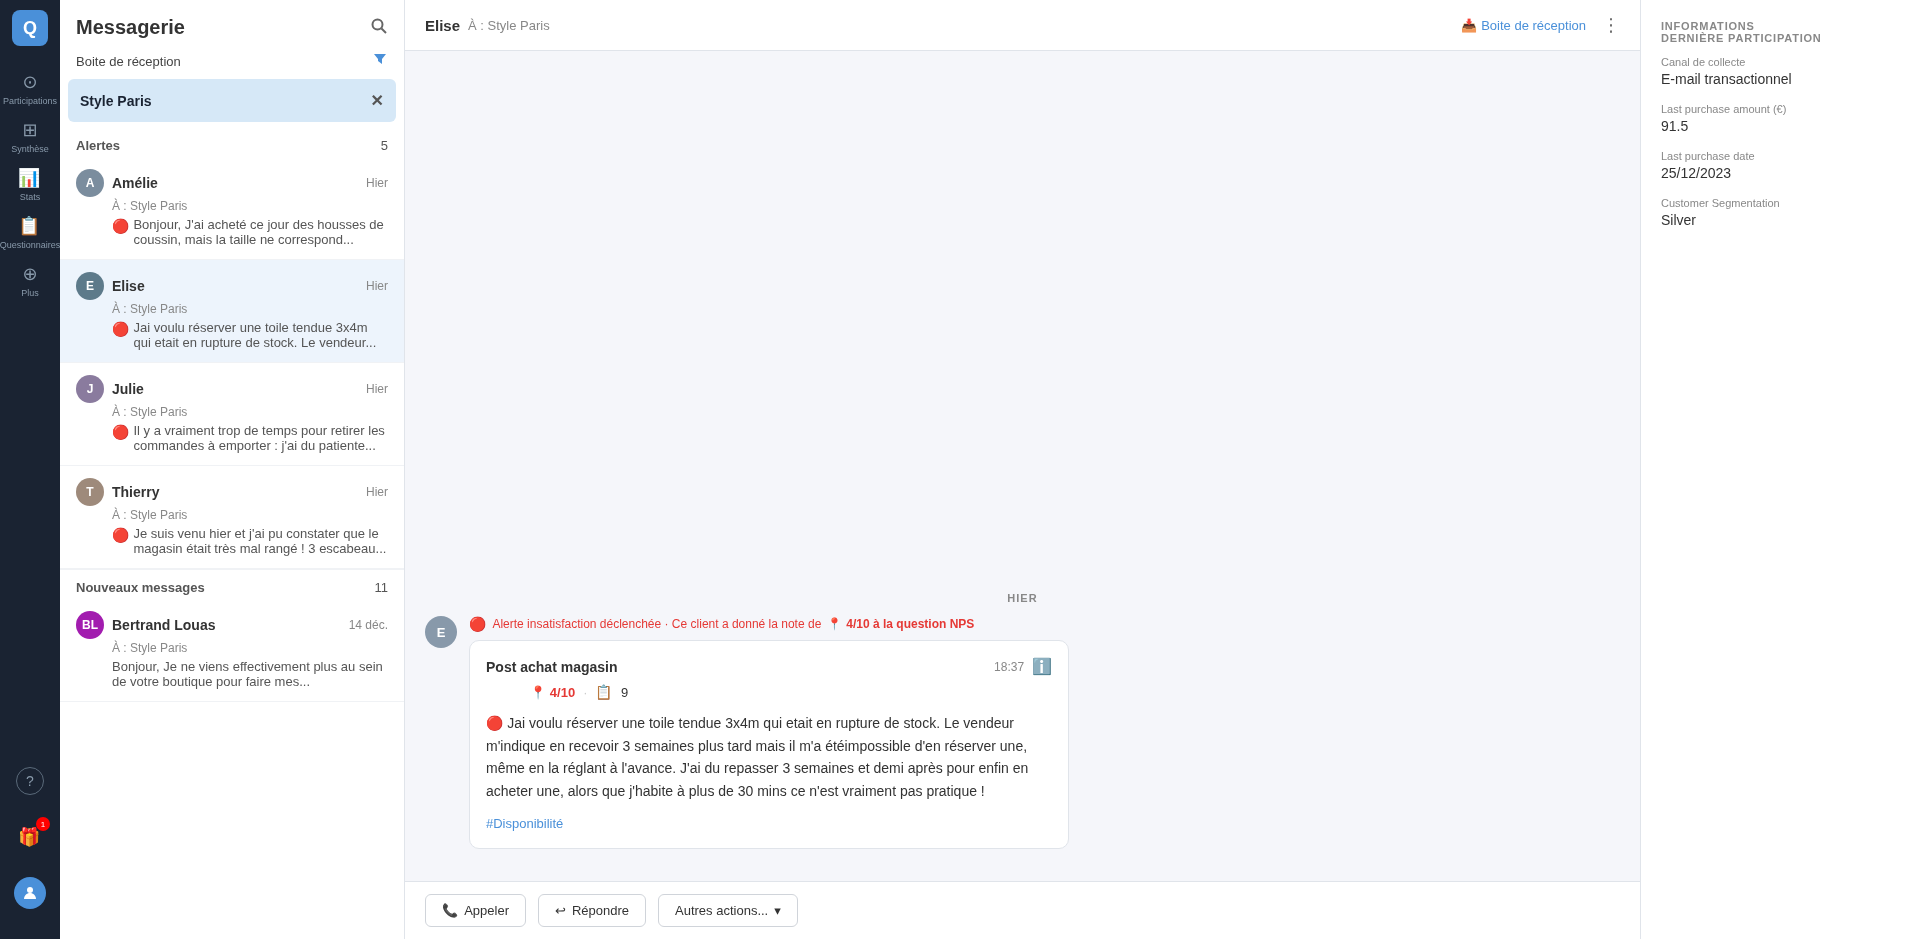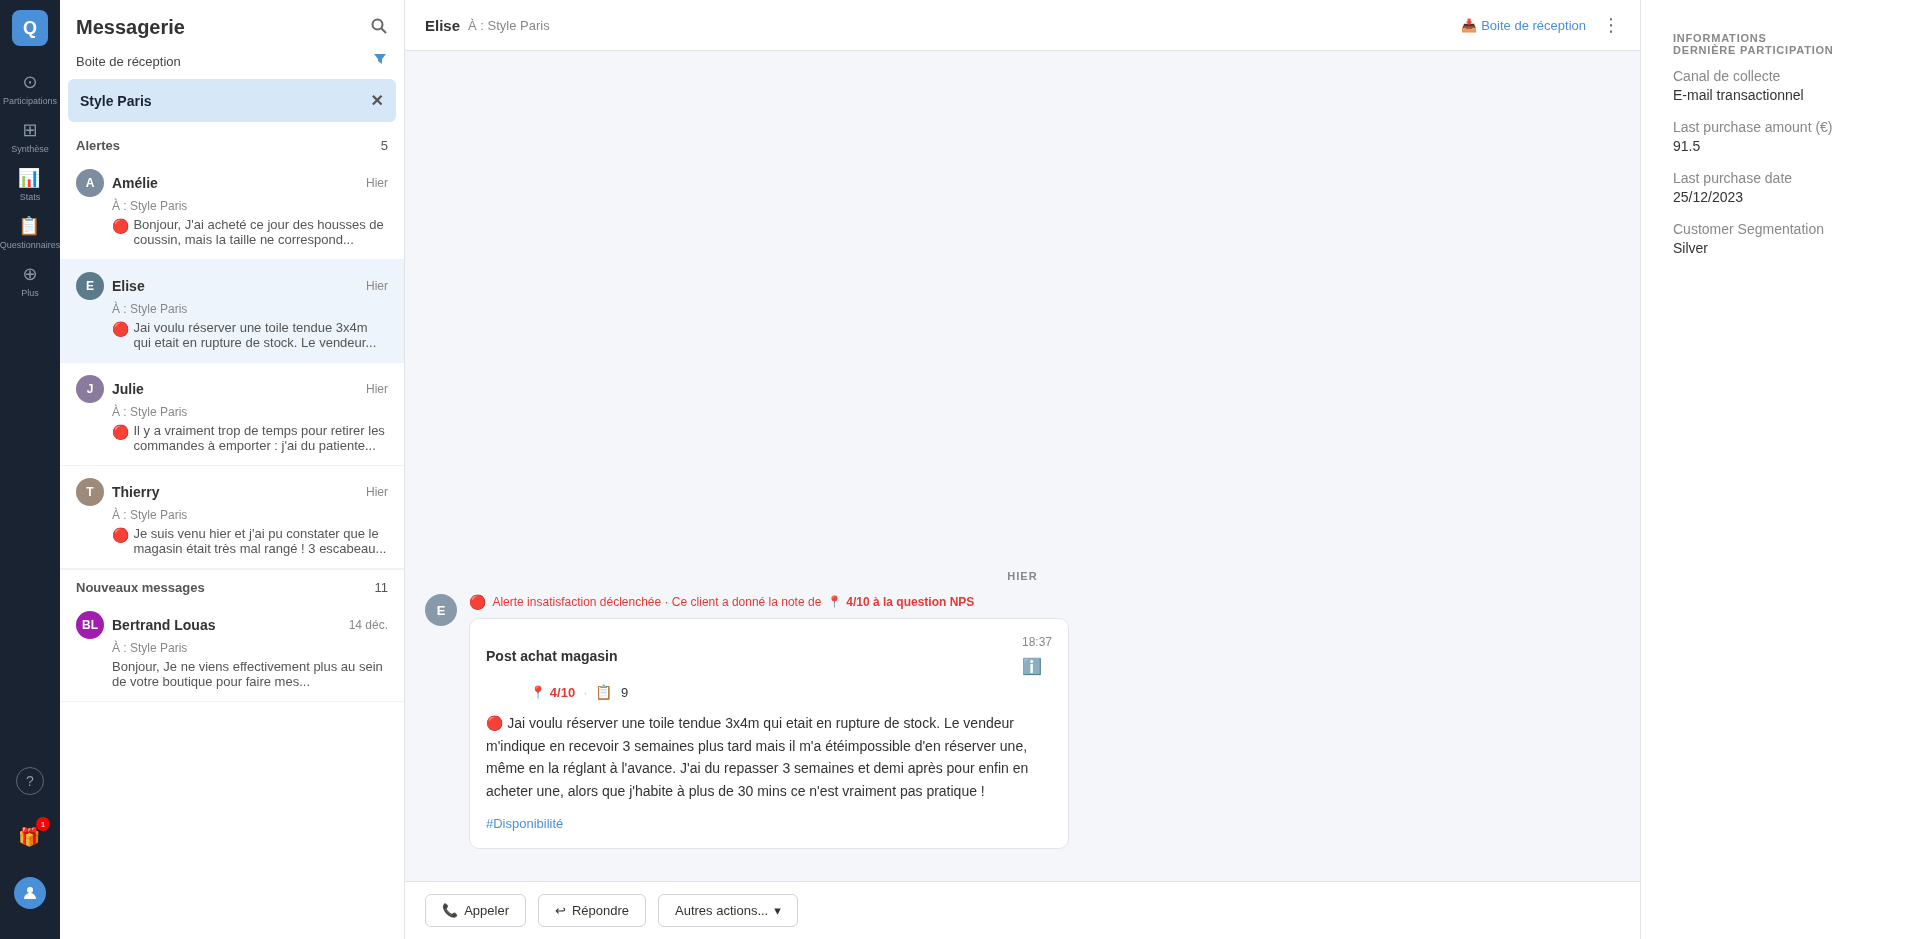--- a/index.html
+++ b/index.html
@@ -221,34 +221,34 @@
       cursor: pointer;
       font-size: 13px;
       color: #333;
     }
 
     
     .right-panel {
       width: 280px;
       background: white;
       border-left: 1px solid #e0e4ea;
-      padding: 32px;
+      padding: 20px;
       flex-shrink: 0;
       overflow-y: auto;
     }
     .panel-section-title {
       font-size: 11px;
       font-weight: 700;
       color: #888;
       letter-spacing: 0.8px;
       text-transform: uppercase;
       margin-bottom: 12px;
     }
     .panel-field { margin-bottom: 16px; }
-    .panel-field-label { font-size: 14px; color: #888; margin-bottom: 3px; }
+    .panel-field-label { font-size: 11px; color: #888; margin-bottom: 3px; }
     .panel-field-value { font-size: 14px; font-weight: 500; color: #333; }
   </style>
 </head>
 <body>
 
 <div class="left-nav">
   <div class="nav-logo">
     <span>Q</span>
   </div>
 
@@ -430,21 +430,21 @@
           <span class="alert-bar-text">Alerte insatisfaction déclenchée · Ce client a donné la note de</span>
           <span class="alert-score">
             <span>📍</span>
             <span>4/10 à la question NPS</span>
           </span>
         </div>
 
         <div class="message-card">
           <div class="card-header">
             <span class="card-title">Post achat magasin</span>
-            <div style="display:flex;align-items:flex-start;gap:8px;flex-direction:column;">
+            <div style="display:flex;align-items:center;gap:8px;">
               <span class="card-time">18:37</span>
               <span class="card-info-icon">ℹ️</span>
             </div>
           </div>
           <div class="card-score-row">
             <span class="score-red">
               <span style="color:#e53935;font-size:13px;">📍</span>
               <span>4/10</span>
             </span>
             <span style="color:#ccc;">·</span>

